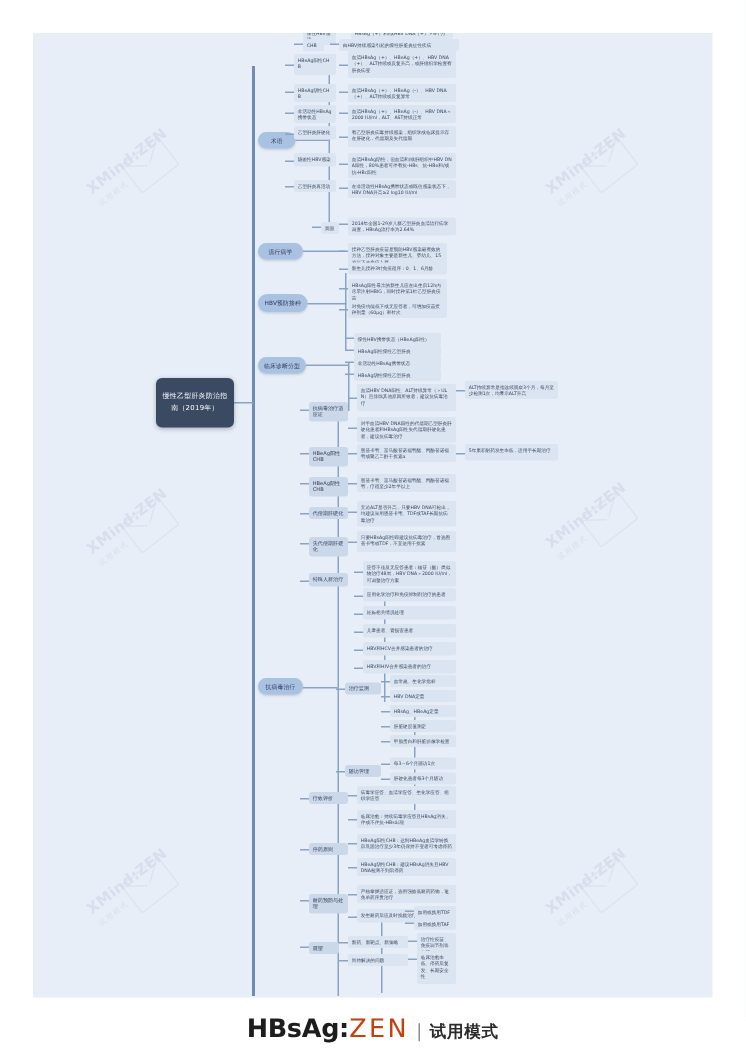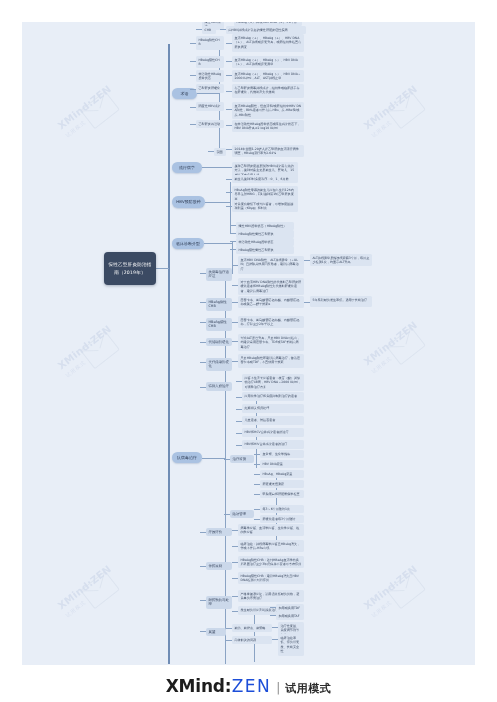--- a/index.html
+++ b/index.html
@@ -44,21 +44,21 @@
 
   .leaf{position:absolute;background:#dbe4f1;color:#3a4860;border-radius:1.5px;
         font-size:3.1px;line-height:1.5;padding:1.5px 2.5px;box-sizing:border-box;
         text-align:left;word-break:break-all;}
 
   
   #footer{position:absolute;left:0;top:676px;width:497px;text-align:center;
           white-space:nowrap;}
   .f-x{font-size:17px;font-weight:700;color:#1d1d1d;letter-spacing:-.2px;}
   .f-c{font-size:17px;font-weight:700;color:#1d1d1d;}
-  .f-z{font-size:17px;color:#1d4ed8;letter-spacing:1.5px;}
+  .f-z{font-size:17px;color:#c2410c;letter-spacing:1.5px;}
   .f-bar{font-size:12px;color:#8c8c8c;margin:0 5px;}
   .f-m{font-size:11px;font-weight:700;color:#2b2b2b;letter-spacing:.5px;}
 </style>
 </head>
 <body>
 
 <div id="canvas">
 
   <div class="wm-env" style="left:62px;top:316px;"></div>
   <div class="wm" style="left:30px;top:336px;">
@@ -263,14 +263,14 @@
       <div class="leaf" style="left: 256px; top: 600px; width: 26px; min-height: 9px;">治疗性疫苗、免疫调节剂等在研</div>
       <div class="hline" style="left: 250px; top: 604.5px; width: 6px;"></div>
       <div class="leaf" style="left: 210px; top: 614px; width: 40px; min-height: 7px;">尚待解决的问题</div>
       <div class="hline" style="left: 204px; top: 617.5px; width: 6px;"></div>
       <div class="leaf" style="left: 256px; top: 612px; width: 26px; min-height: 9px;">临床治愈率低、停药后复发、长期安全性</div>
       <div class="hline" style="left: 250px; top: 616.5px; width: 6px;"></div>
     </div>
 </div>
 
 <div id="footer">
-  <span class="f-x">XMind</span><span class="f-c">:</span><span class="f-z">ZEN</span><span class="f-bar">|</span><span class="f-m">试用模式</span>
+  <span class="f-x">HBsAg</span><span class="f-c">:</span><span class="f-z">ZEN</span><span class="f-bar">|</span><span class="f-m">试用模式</span>
 </div>
 
 </body></html>

